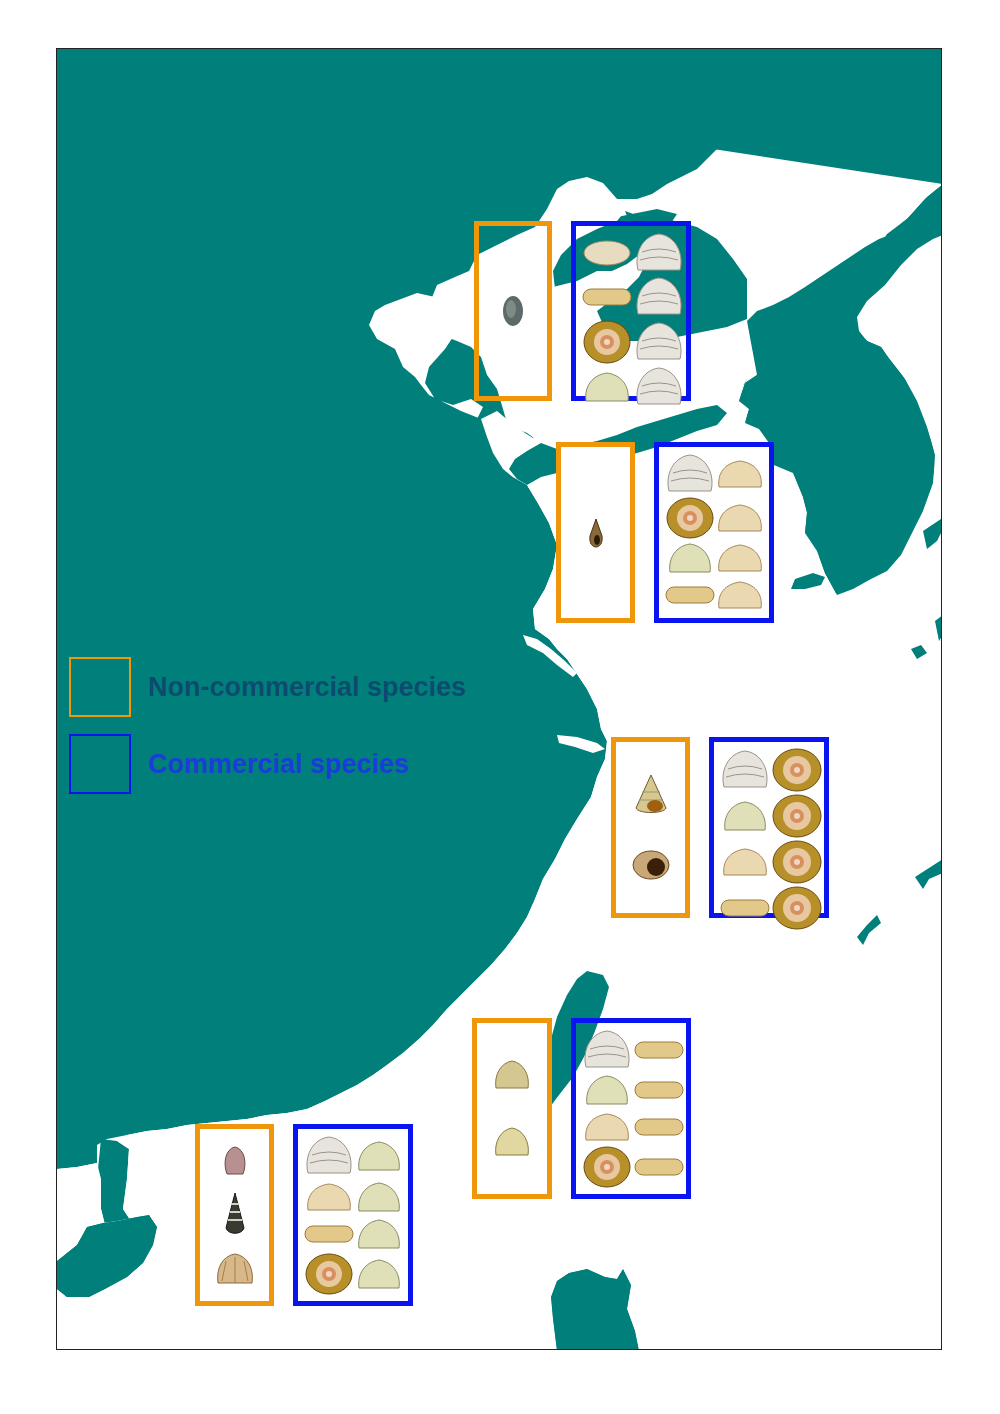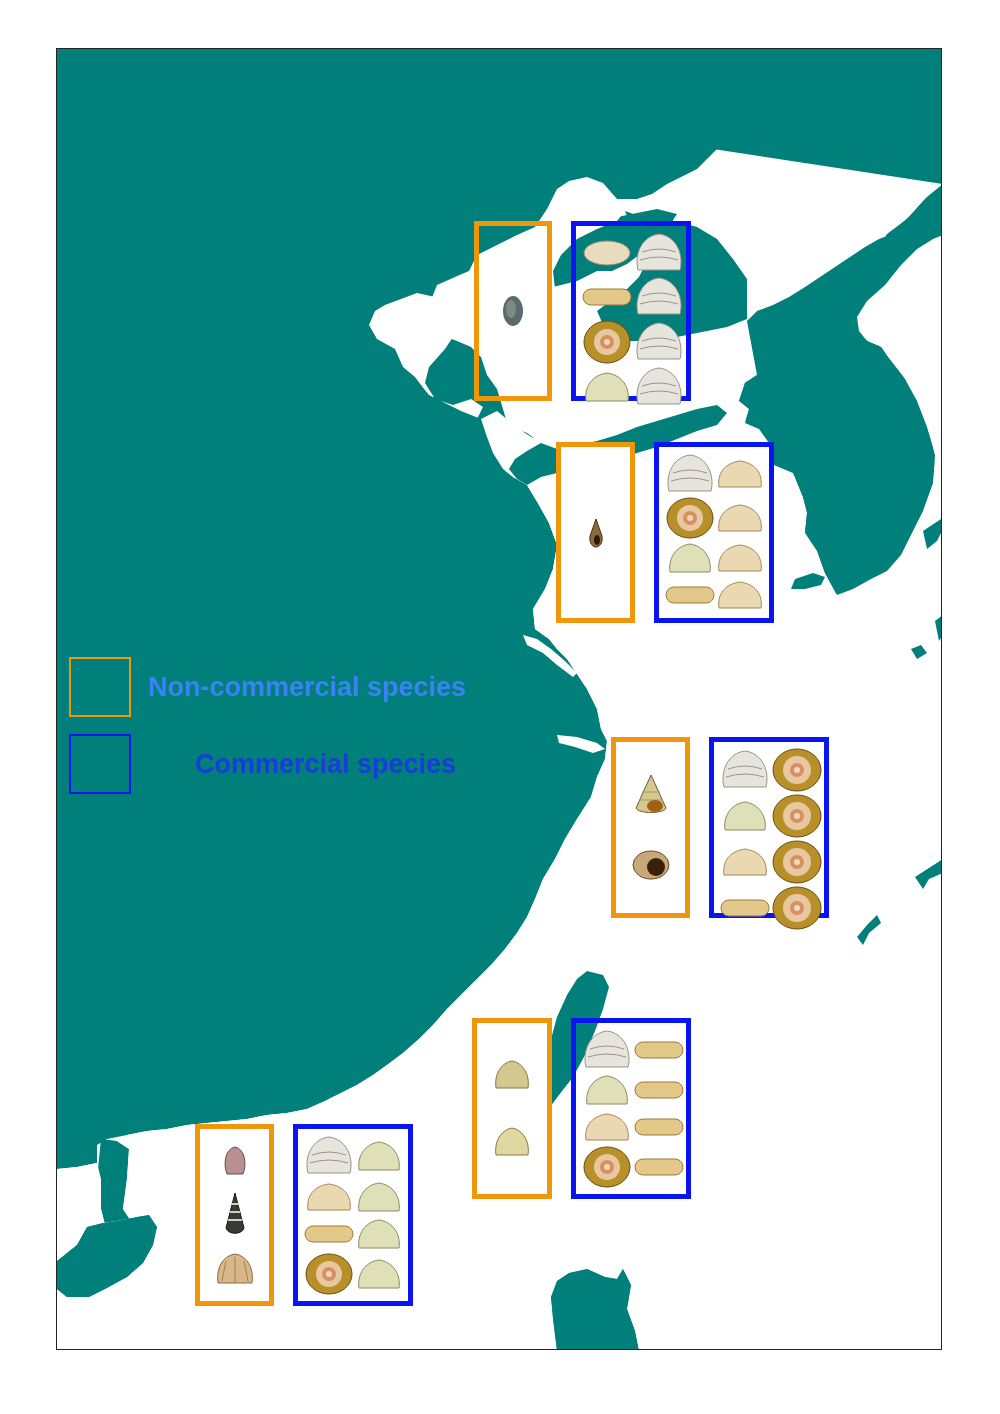--- a/index.html
+++ b/index.html
@@ -13,21 +13,21 @@
     .shell-grid { position: absolute; left: 6px; top: 6px; right: 6px; bottom: 6px; display: grid; grid-template-columns: 1fr 1fr; grid-template-rows: repeat(4, 1fr); gap: 2px; }
     .shell-col { position: absolute; left: 0; top: 0; right: 0; bottom: 0; display: flex; flex-direction: column; align-items: center; justify-content: space-evenly; }
     .shell { display: flex; align-items: center; justify-content: center; }
     .shell svg { display: block; }
     .legend { position: absolute; left: 69px; top: 657px; }
     .legend-row { position: absolute; display: flex; align-items: center; }
     .legend-swatch { width: 62px; height: 60px; box-sizing: border-box; background: transparent; }
     .legend-swatch.noncom { border: 2.5px solid #f0960a; }
     .legend-swatch.com { border: 2.5px solid #0a14f0; }
     .legend-label { margin-left: 17px; font-weight: bold; font-size: 27px; white-space: nowrap; }
-    .legend-label.noncom { color: #3b82f6; }
+    .legend-label.noncom { color: #0c4a6e; }
     .legend-label.com { color: #1a3cd8; }
   </style>
 </head>
 <body>
 
 <div class="frame">
 
   <svg class="map-svg" width="886" height="1302" viewBox="0 0 886 1302">
 
     <path fill="#007f7b" d="
@@ -472,17 +472,17 @@
         </div>
     </div>
   </div>
 </div>
 
 <div class="legend">
   <div class="legend-row" style="left:0; top:0;">
     <div class="legend-swatch noncom"></div>
     <span class="legend-label noncom">Non-commercial species</span>
   </div>
-  <div class="legend-row" style="left:0; top:77px;gap:47px;">
+  <div class="legend-row" style="left:0; top:77px;">
     <div class="legend-swatch com"></div>
     <span class="legend-label com">Commercial species</span>
   </div>
 </div>
 
 </body></html>

